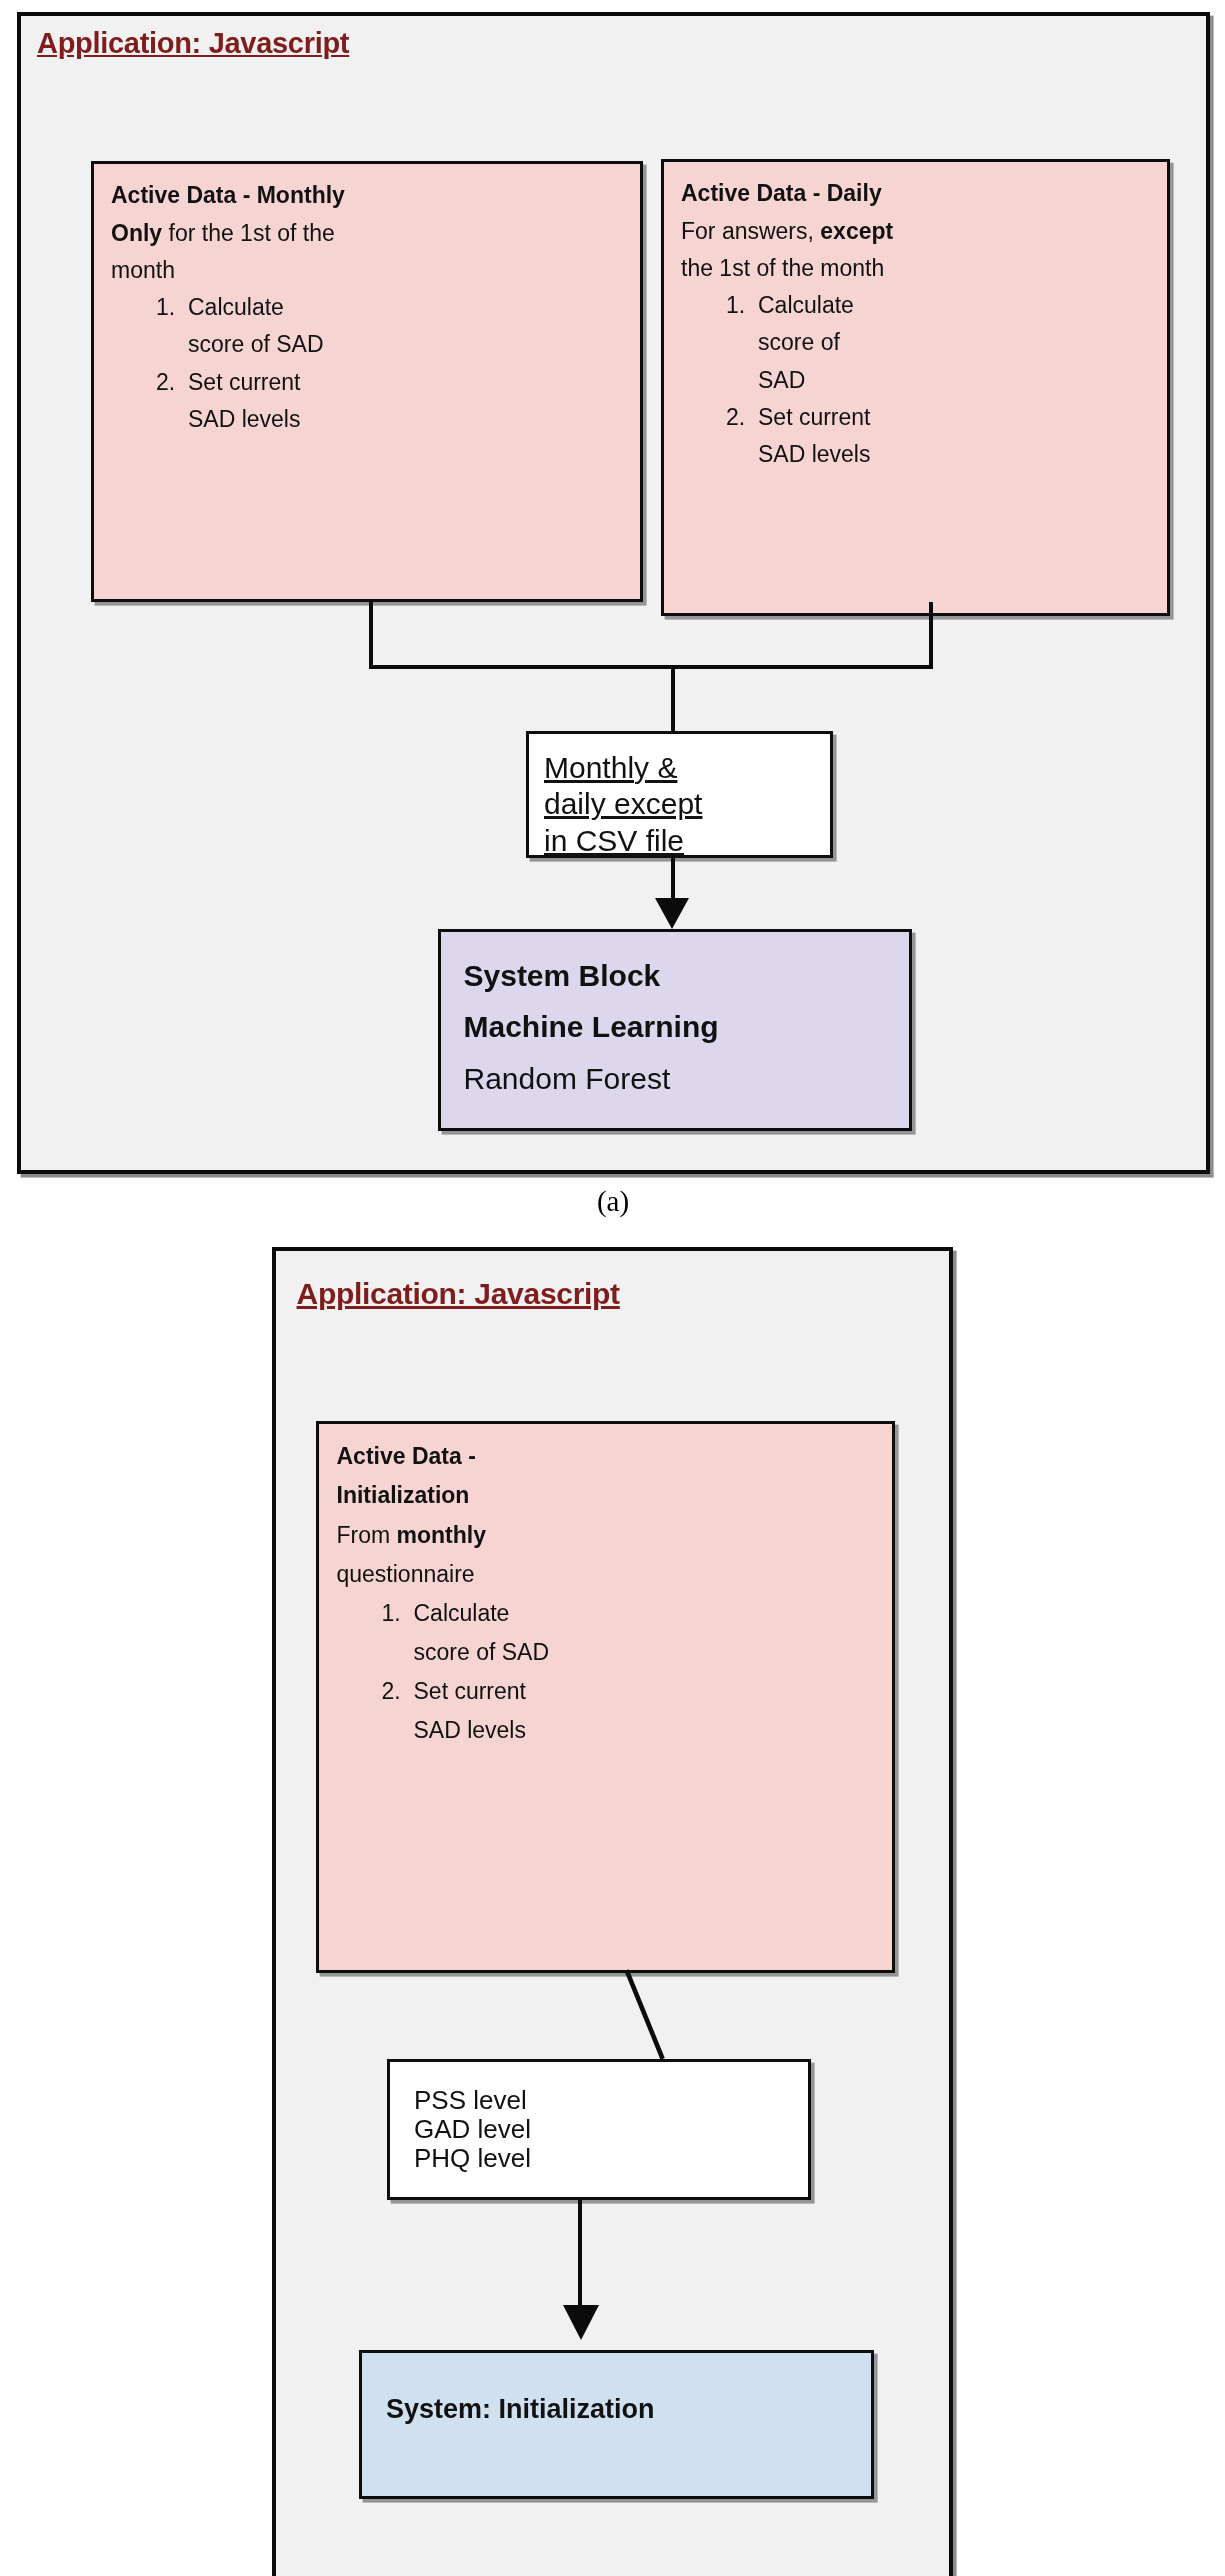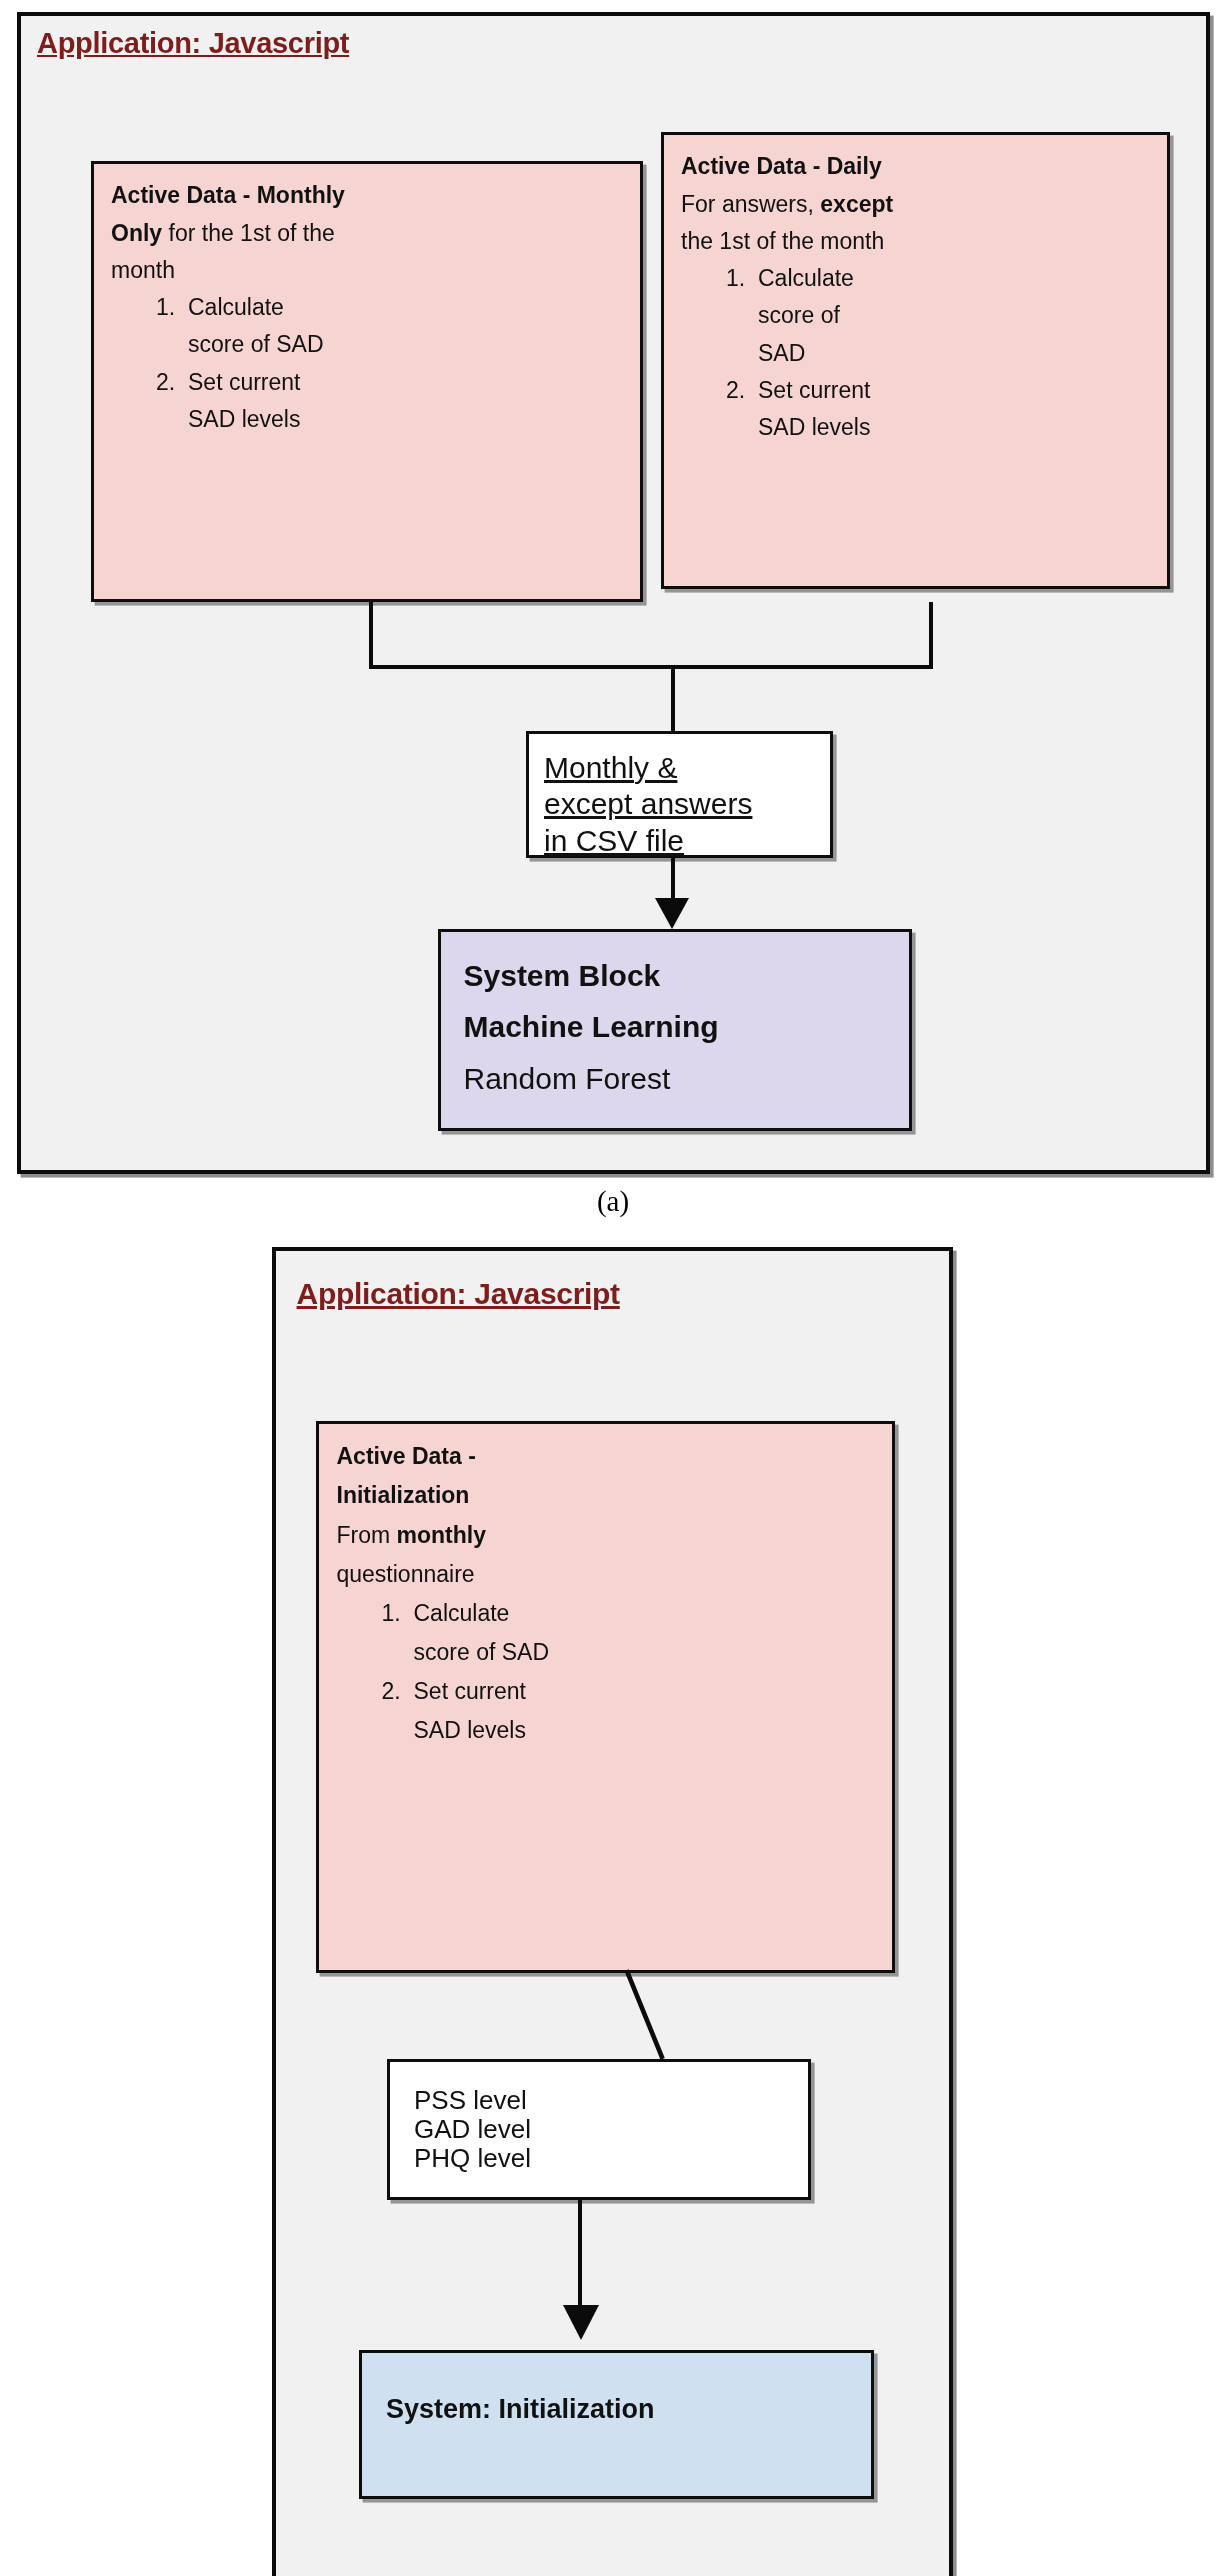--- a/index.html
+++ b/index.html
@@ -120,21 +120,21 @@
           <span class="txt">Set current</span>
         </li>
         <li>
           <span class="num"></span>
           <span class="txt">SAD levels</span>
         </li>
       </ul>
     </div>
   </div>
 
-  <div class="node pink" style="left:640px;top:116px;width:509px;height:457px;">
+  <div class="node pink" style="left:640px;top:143px;width:509px;height:457px;">
     <div class="node-inner" style="font-size:23px;">
       <div class="hdr">Active Data - Daily</div>
       <div>
         <span>For answers, </span><span class="b">except</span>
       </div>
       <div>the 1st of the month</div>
       <ul class="olist">
         <li>
           <span class="num">1.</span>
           <span class="txt">Calculate</span>
@@ -163,21 +163,21 @@
 
   <div class="vline" style="left:908px;top:586px;width:4.1px;height:67px;"></div>
 
   <div class="hline" style="left:348px;top:649px;width:564px;height:4.1px;"></div>
 
   <div class="vline" style="left:650px;top:649px;width:4.1px;height:66px;"></div>
 
   <div class="node white" style="left:505px;top:715px;width:307px;height:127px;">
     <div class="node-inner tight" style="font-size:30px;padding:15.5px 10.3px 0 15.5px;text-decoration:underline;">
       <div>Monthly &amp;</div>
-      <div>except answers</div>
+      <div>daily except</div>
       <div>in CSV file</div>
     </div>
   </div>
 
   <div class="vline" style="left:650px;top:842px;width:4.1px;height:43px;"></div>
   <div class="arrowhead" style="left:634px;top:882px;"></div>
 
   <div class="node purple" style="left:417px;top:913px;width:474px;height:202px;">
     <div class="node-inner center" style="font-size:30px;line-height:1.72;padding:17.5px 12.4px 0 23px;">
       <div class="hdr">System Block</div>

